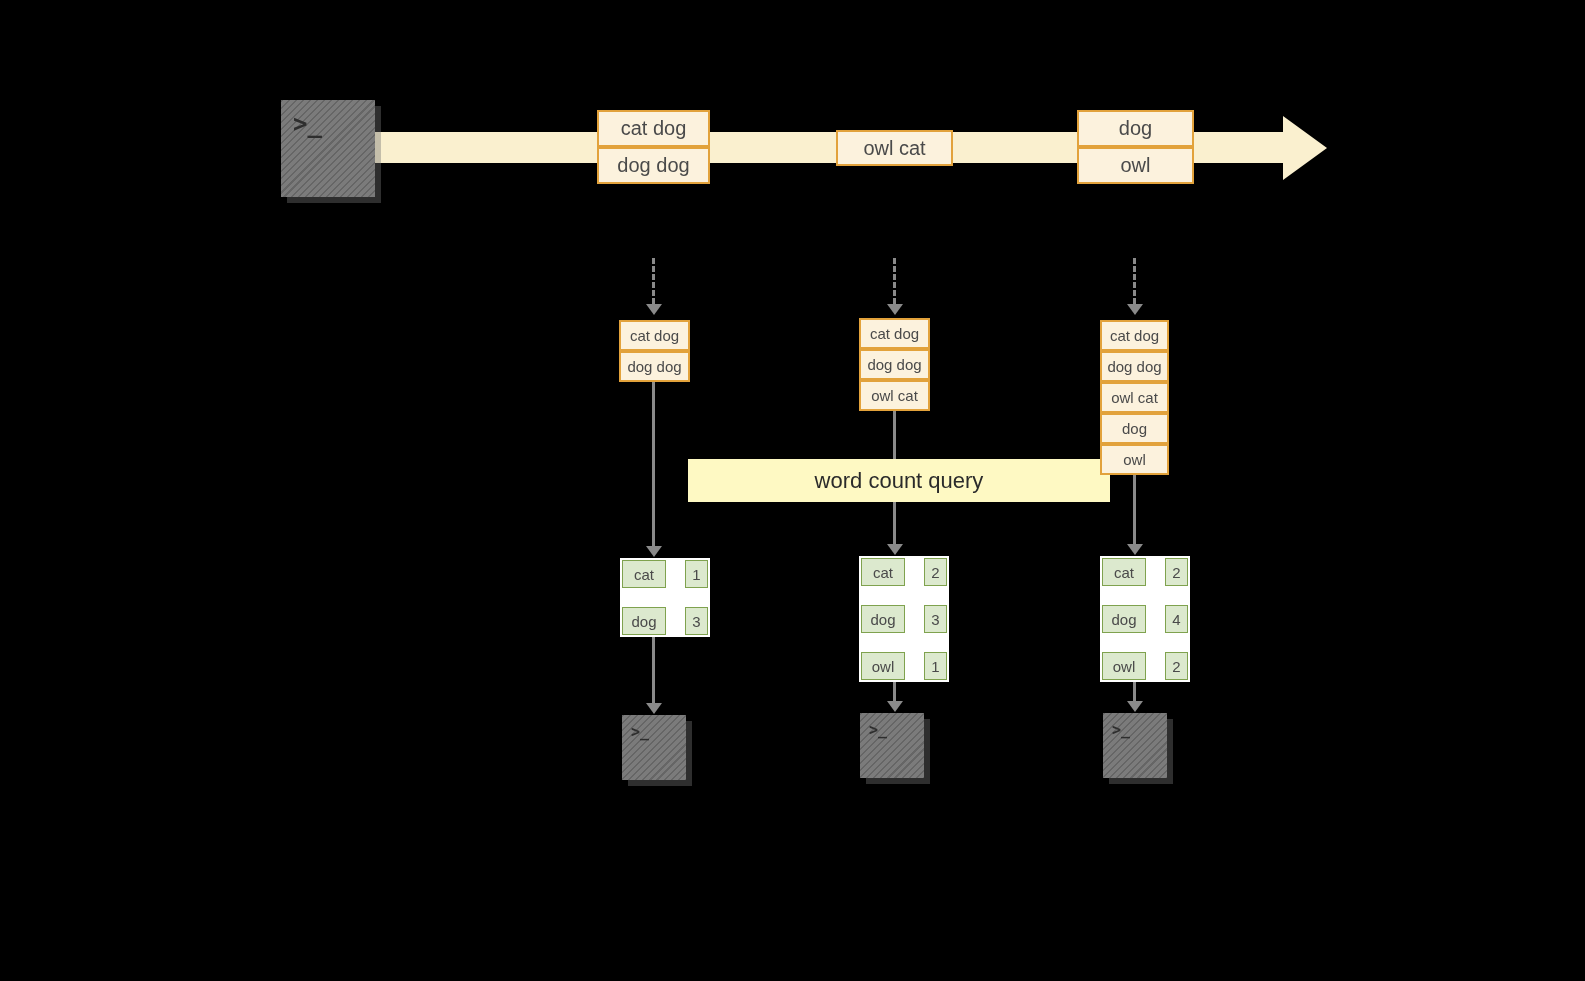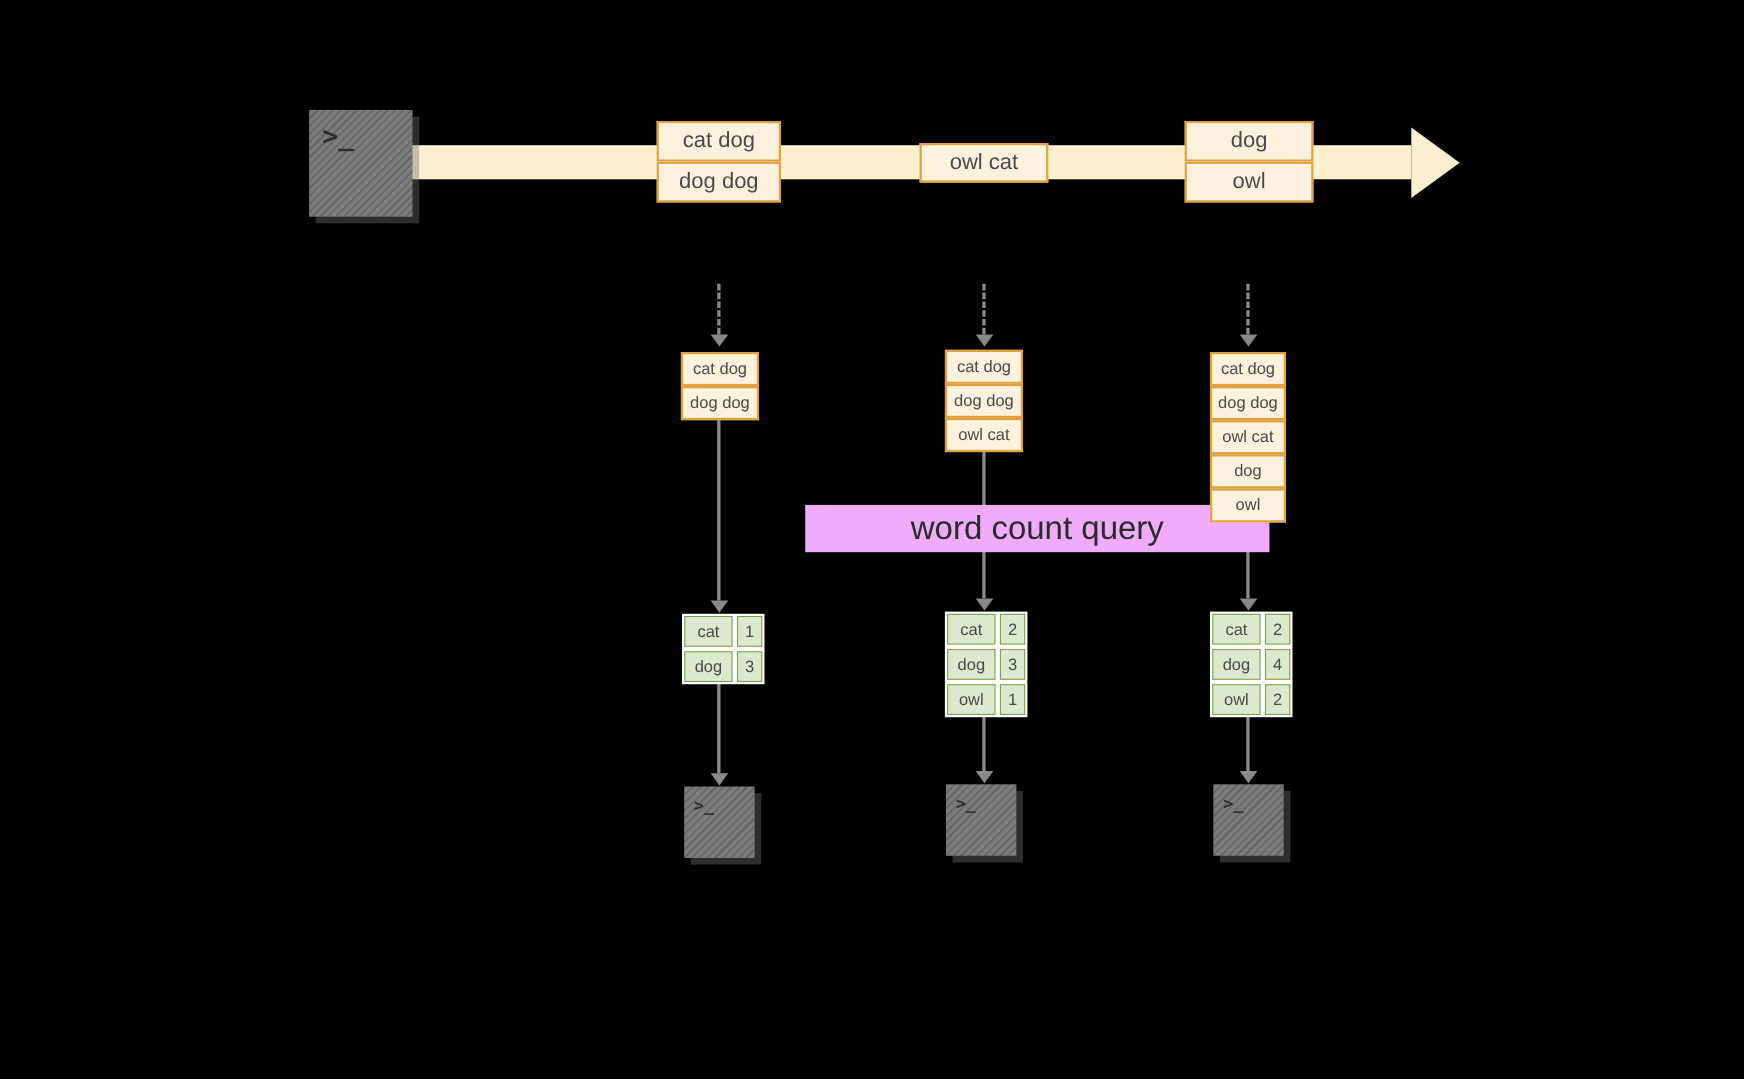--- a/index.html
+++ b/index.html
@@ -18,26 +18,26 @@
   .big{font-size:20px;}
   .small{font-size:15px;}
 
   
   .dash-line{width:0;border-left:3px dashed #8a8a8a;}
   .arrow-line{width:3px;background:#8a8a8a;}
   .arrow-head{width:0;height:0;border-left:8px solid transparent;
               border-right:8px solid transparent;border-top:11px solid #8a8a8a;}
 
   
-  .banner{background:#f0abfc;color:#2b2b2b;display:flex;align-items:center;
-          justify-content:center;font-size:30px;z-index:1;margin-left:44px;}
+  .banner{background:#fef9c3;color:#2b2b2b;display:flex;align-items:center;
+          justify-content:center;font-size:22px;z-index:1;}
 
   
   .gtable{background:#ffffff;display:grid;grid-template-columns:44px 23px;
-          gap:4px;padding:2px;z-index:2;}
+          gap:19px;padding:2px;z-index:2;}
   .gcell{background:#dce9ce;border:1px solid #7fa24e;display:flex;align-items:center;
          justify-content:center;font-size:15px;color:#4a4a4a;height:28px;box-sizing:border-box;}
 
   
   .terminal{background:#7b7b7b;
             background-image:repeating-linear-gradient(135deg,rgba(25,25,25,.22) 0 1.5px,transparent 1.5px 5px);
             box-shadow:6px 6px 0 rgba(115,115,115,.4);
             display:flex;align-items:flex-start;justify-content:flex-start;}
   .tglyph{font-family:"DejaVu Sans Mono",monospace;font-weight:bold;color:#2e2e2e;
           padding:10px 0 0 12px;}

